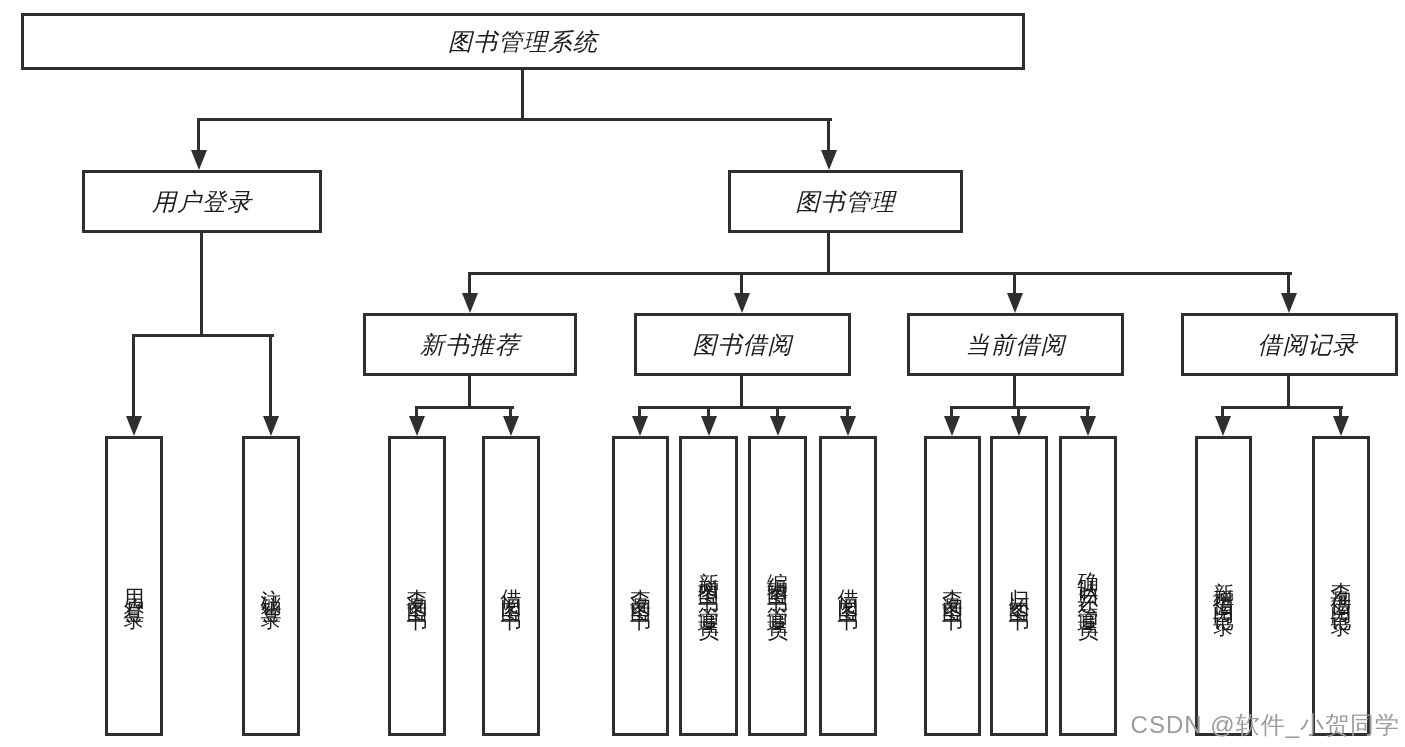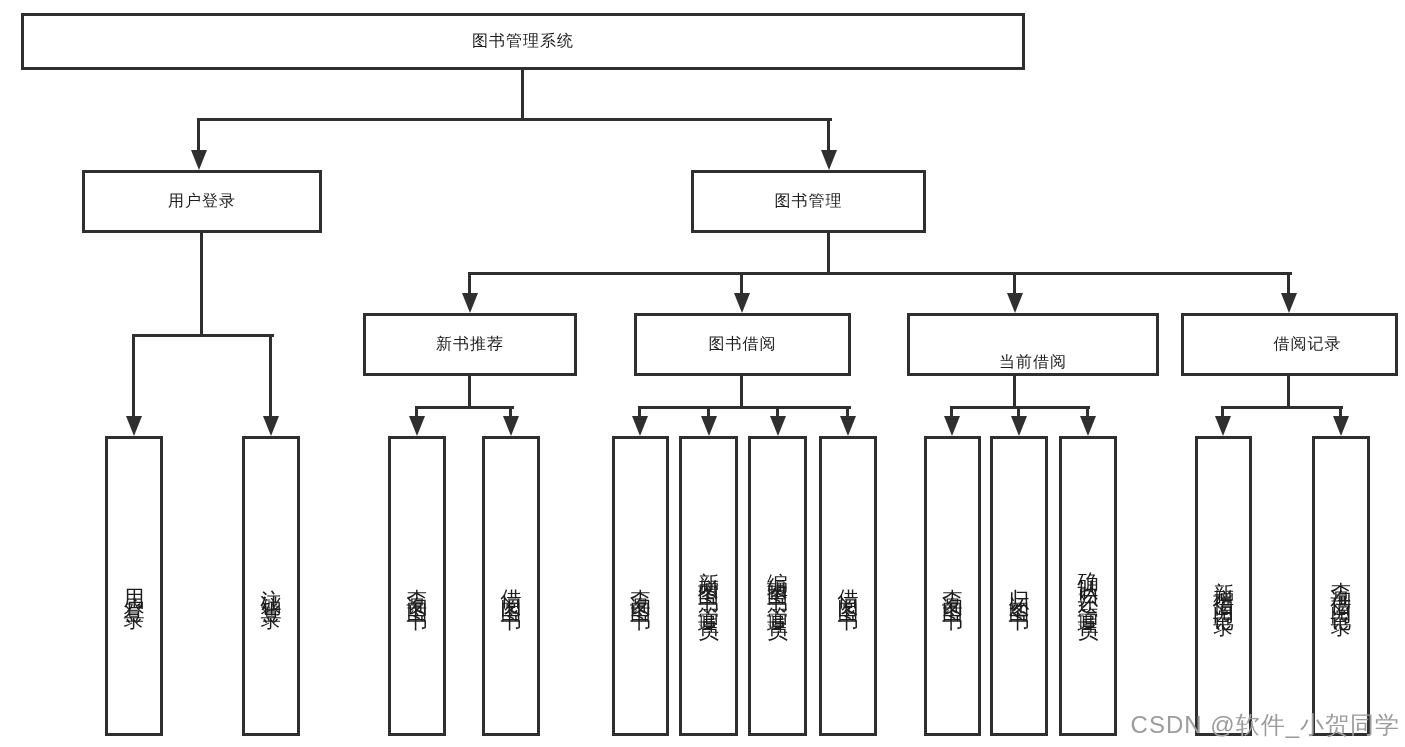--- a/index.html
+++ b/index.html
@@ -11,21 +11,21 @@
     overflow:hidden;
   }
   .box{
     position:absolute;
     box-sizing:border-box;
     border:3px solid #2f2f2f;
     background:#ffffff;
     display:flex;align-items:center;justify-content:center;
     color:#1c1c1c;
   }
-  .hlabel{font-size:16px;letter-spacing:1px;white-space:nowrap;}
+  .hlabel{font-size:24px;letter-spacing:1px;white-space:nowrap;font-style:italic;}
   .vlabel{
     writing-mode:vertical-rl;
     text-orientation:mixed;
     font-size:21px;
     letter-spacing:7px;
     white-space:nowrap;
     color:#1c1c1c;
   }
   .vline{position:absolute;width:3px;background:#2f2f2f;}
   .hline{position:absolute;height:3px;background:#2f2f2f;}
@@ -56,21 +56,21 @@
   <div class="vline" style="left:521px;top:70px;height:49px;"></div>
   <div class="hline" style="left:197px;top:118px;width:635px;"></div>
   <div class="vline" style="left:197px;top:118px;height:34px;"></div>
   <div class="arrow" style="left:191px;top:150px;"></div>
   <div class="vline" style="left:827px;top:118px;height:34px;"></div>
   <div class="arrow" style="left:821px;top:150px;"></div>
 
   <div class="box" style="left:82px;top:170px;width:240px;height:63px;">
     <span class="hlabel">用户登录</span>
   </div>
-  <div class="box" style="left:691px;top:170px;width:235px;height:63px;">
+  <div class="box" style="left:728px;top:170px;width:235px;height:63px;">
     <span class="hlabel">图书管理</span>
   </div>
 
   <div class="vline" style="left:200px;top:233px;height:103px;"></div>
   <div class="hline" style="left:132px;top:334px;width:142px;"></div>
   <div class="vline" style="left:132px;top:334px;height:84px;"></div>
   <div class="arrow" style="left:126px;top:416px;"></div>
   <div class="vline" style="left:269px;top:334px;height:84px;"></div>
   <div class="arrow" style="left:263px;top:416px;"></div>
 
@@ -84,21 +84,21 @@
   <div class="arrow" style="left:1007px;top:293px;"></div>
   <div class="vline" style="left:1287px;top:272px;height:23px;"></div>
   <div class="arrow" style="left:1281px;top:293px;"></div>
 
   <div class="box" style="left:634px;top:313px;width:217px;height:63px;">
     <span class="hlabel">图书借阅</span>
   </div>
   <div class="box" style="left:363px;top:313px;width:214px;height:63px;">
     <span class="hlabel">新书推荐</span>
   </div>
-  <div class="box" style="left:907px;top:313px;width:252px;height:63px;align-items:flex-end;">
+  <div class="box" style="left:907px;top:313px;width:217px;height:63px;">
     <span class="hlabel">当前借阅</span>
   </div>
   <div class="box" style="left:1181px;top:313px;width:217px;height:63px;padding-left:36px;">
     <span class="hlabel">借阅记录</span>
   </div>
 
   <div class="vline" style="left:468px;top:376px;height:33px;"></div>
   <div class="hline" style="left:415px;top:406px;width:99px;"></div>
   <div class="vline" style="left:415px;top:406px;height:14px;"></div>
   <div class="arrow" style="left:409px;top:416px;"></div>

